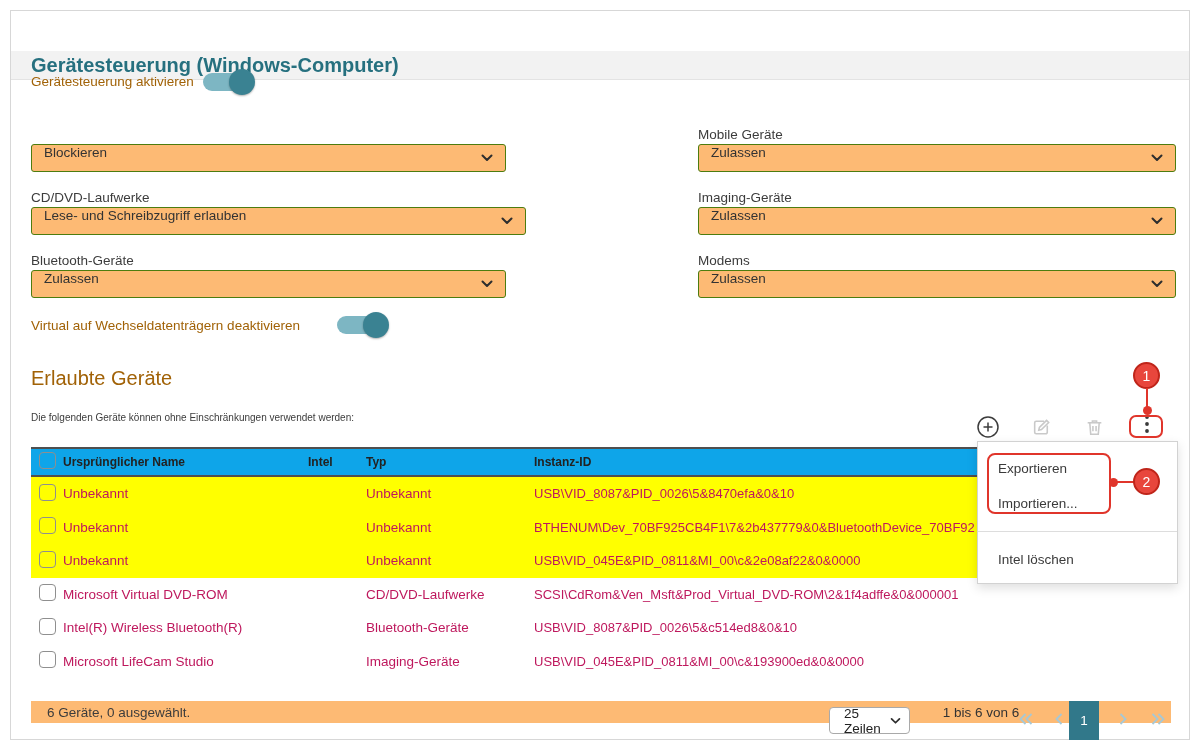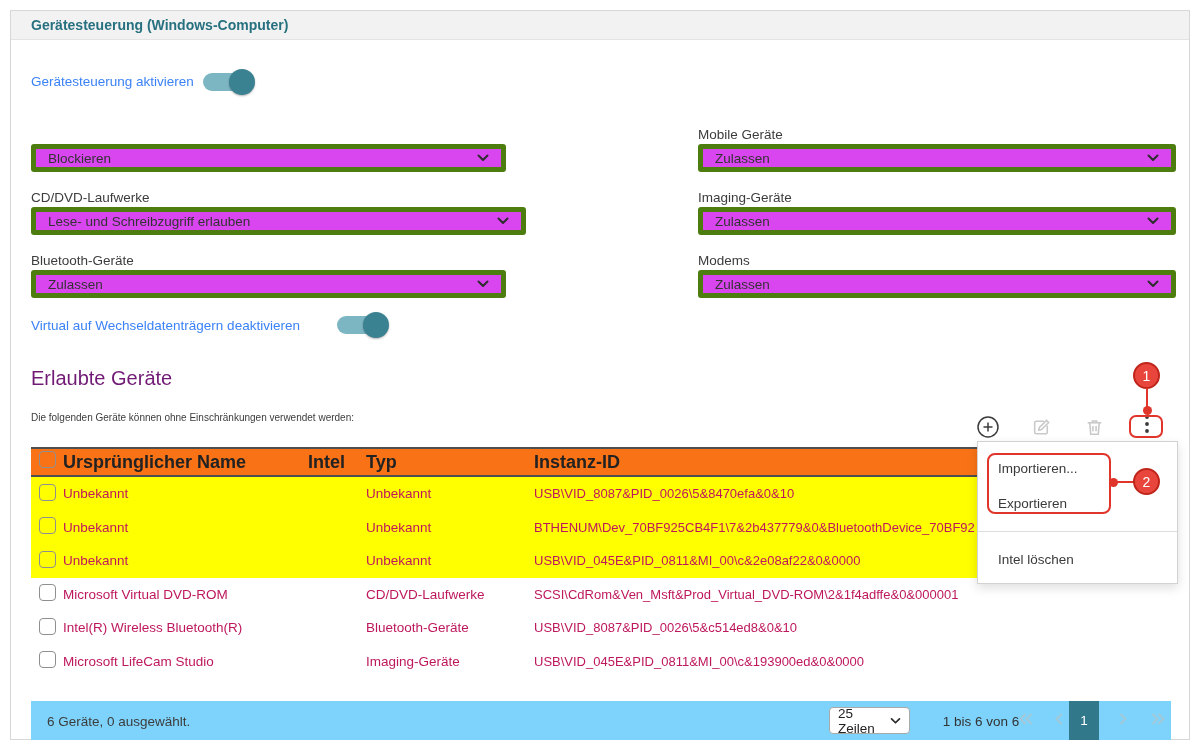--- a/index.html
+++ b/index.html
@@ -3,63 +3,63 @@
 <meta charset="utf-8">
 <style>
   * { box-sizing: border-box; margin: 0; padding: 0; }
   body { background: #ffffff; font-family: "Liberation Sans", sans-serif; }
   .page { position: relative; width: 1192px; height: 749px; background: #fff; overflow: hidden; }
 
   .panel { position: absolute; left: 10px; top: 10px; width: 1180px; height: 730px;
            background: #fff; border: 1px solid #d7d7d7; }
   .panel-header { height: 29px; background: #f2f2f2; border-bottom: 1px solid #e3e3e3;
                   display: flex; align-items: center; padding-left: 20px;
-                  font-size: 14px; font-weight: bold; color: #26707f; }
-
-  .lbl { position: absolute; font-size: 13.5px; color: #3b82f6; line-height: 17px; }
+                  font-size: 20px; font-weight: bold; color: #26707f; margin-top: 40px; }
+
+  .lbl { position: absolute; font-size: 13.5px; color: #a16207; line-height: 17px; }
 
   
   .switch { position: absolute; width: 52px; height: 26px; cursor: pointer; }
   .switch .track { position: absolute; left: 0; top: 4px; width: 44px; height: 18px;
                    border-radius: 9px; background: #7db6c3; }
   .switch .knob  { position: absolute; right: 0; top: 0; width: 26px; height: 26px;
                    border-radius: 50%; background: #3a8292; box-shadow: 0 1px 2px rgba(0,0,0,.3); }
 
   
   .field-label { position: absolute; font-size: 13.5px; color: #3c3c3c; }
-  .selectbox { position: absolute; height: 28px; border: 5px solid #4d7c0f; border-radius: 3px;
-               background: #d946ef; display: flex; align-items: center;
+  .selectbox { position: absolute; height: 28px; border: 1px solid #4d7c0f; border-radius: 3px;
+               background: #fdba74; display: flex; 
                padding: 0 34px 0 12px; font-size: 13.5px; color: #333; cursor: pointer; }
   .selectbox .chev { position: absolute; right: 12px; top: 50%; transform: translateY(-50%); display: flex; }
 
-  .section-heading { position: absolute; left: 20px; top: 356px; font-size: 20px; color: #701a75; }
+  .section-heading { position: absolute; left: 20px; top: 356px; font-size: 20px; color: #a16207; }
   .section-desc { position: absolute; left: 20px; top: 401px; font-size: 10px; color: #3c3c3c; }
 
   .iconbtn { position: absolute; width: 26px; height: 26px; display: flex;
              align-items: center; justify-content: center; cursor: pointer; }
 
   
   .devices-table { position: absolute; left: 20px; top: 436px; width: 1140px; background: #fff; }
   .thead, .trow { display: grid; grid-template-columns: 32px 245px 58px 168px 1fr; align-items: center; }
   .thead { height: 30px; border-top: 2px solid #4f4f4f; border-bottom: 2px solid #4f4f4f;
-           font-weight: bold; font-size: 18px; color: #222; background: #f97316; }
+           font-weight: bold; font-size: 12px; color: #222; background: #0ea5e9; }
   .trow { height: 33.5px; font-size: 13.5px; color: #be185d; }
   .trow.hl { background: #ffff00; }
   .cell { white-space: nowrap; overflow: hidden; }
   .cell.id { font-size: 13px; }
   .checkbox { width: 17px; height: 17px; border: 1.5px solid #8f8f8f; border-radius: 4px;
               display: inline-block; margin-left: 8px; background: transparent; cursor: pointer; }
 
   
-  .footerbar { position: absolute; left: 20px; top: 690px; width: 1140px; height: 39px;
-               background: #7dd3fc; font-size: 13.5px; color: #3c3c3c; }
+  .footerbar { position: absolute; left: 20px; top: 690px; width: 1140px; height: 22px;
+               background: #fdba74; font-size: 13.5px; color: #3c3c3c; }
   .footerbar .summary { position: absolute; left: 16px; top: 50%; transform: translateY(-50%); }
   .rows-select { position: absolute; left: 798px; top: 6px; width: 81px; height: 27px;
                  border: 1px solid #a9a9a9; border-radius: 4px; background: #fff;
-                 display: flex; align-items: center; padding: 0 26px 0 8px;
+                 display: flex; align-items: center; padding: 0 26px 0 14px;
                  font-size: 13.5px; color: #222; cursor: pointer; }
   .rows-select .chev { position: absolute; right: 8px; top: 50%; transform: translateY(-50%); display: flex; }
   .range { position: absolute; left: 895px; width: 110px; top: 50%; transform: translateY(-50%); text-align: center; color: #333; }
   .pager-btn { position: absolute; top: 0; width: 18px; height: 39px; display: flex;
                align-items: center; justify-content: center; cursor: pointer; }
   .page-current { position: absolute; left: 1038px; top: 0; width: 30px; height: 39px;
                   background: #31788a; color: #fff; display: flex; align-items: center;
                   justify-content: center; font-size: 13.5px; cursor: pointer; }
 
   
@@ -273,22 +273,22 @@
             </svg></span>
       </div>
       <div class="pager-btn" style="left:1118px;">
         <span><svg width="16" height="14" viewBox="0 0 16 14" fill="none" stroke="#a6c8d6" stroke-width="1.8">
               <path d="M2.5 2l5 5-5 5M8.5 2l5 5-5 5"></path>
             </svg></span>
       </div>
     </div>
 
     <div class="menu">
+      <div class="menu-item">Exportieren</div>
       <div class="menu-item">Importieren...</div>
-      <div class="menu-item">Exportieren</div>
       <div class="menu-divider"></div>
       <div class="menu-item">Intel löschen</div>
     </div>
 
     <div class="ann badge" style="left:1122px; top:351px;">1</div>
     <div class="ann ann-line" style="left:1134.5px; top:377px; width:2.5px; height:20px;"></div>
     <div class="ann ann-dot" style="left:1131.5px; top:395px;"></div>
     <div class="ann ann-rect" style="left:1118px; top:404px; width:34px; height:23px; border-radius:7px;"></div>
     <div class="ann ann-rect" style="left:976px; top:442px; width:124px; height:61px; border-radius:8px;"></div>
     <div class="ann ann-dot" style="left:1097.5px; top:466.5px;"></div>

